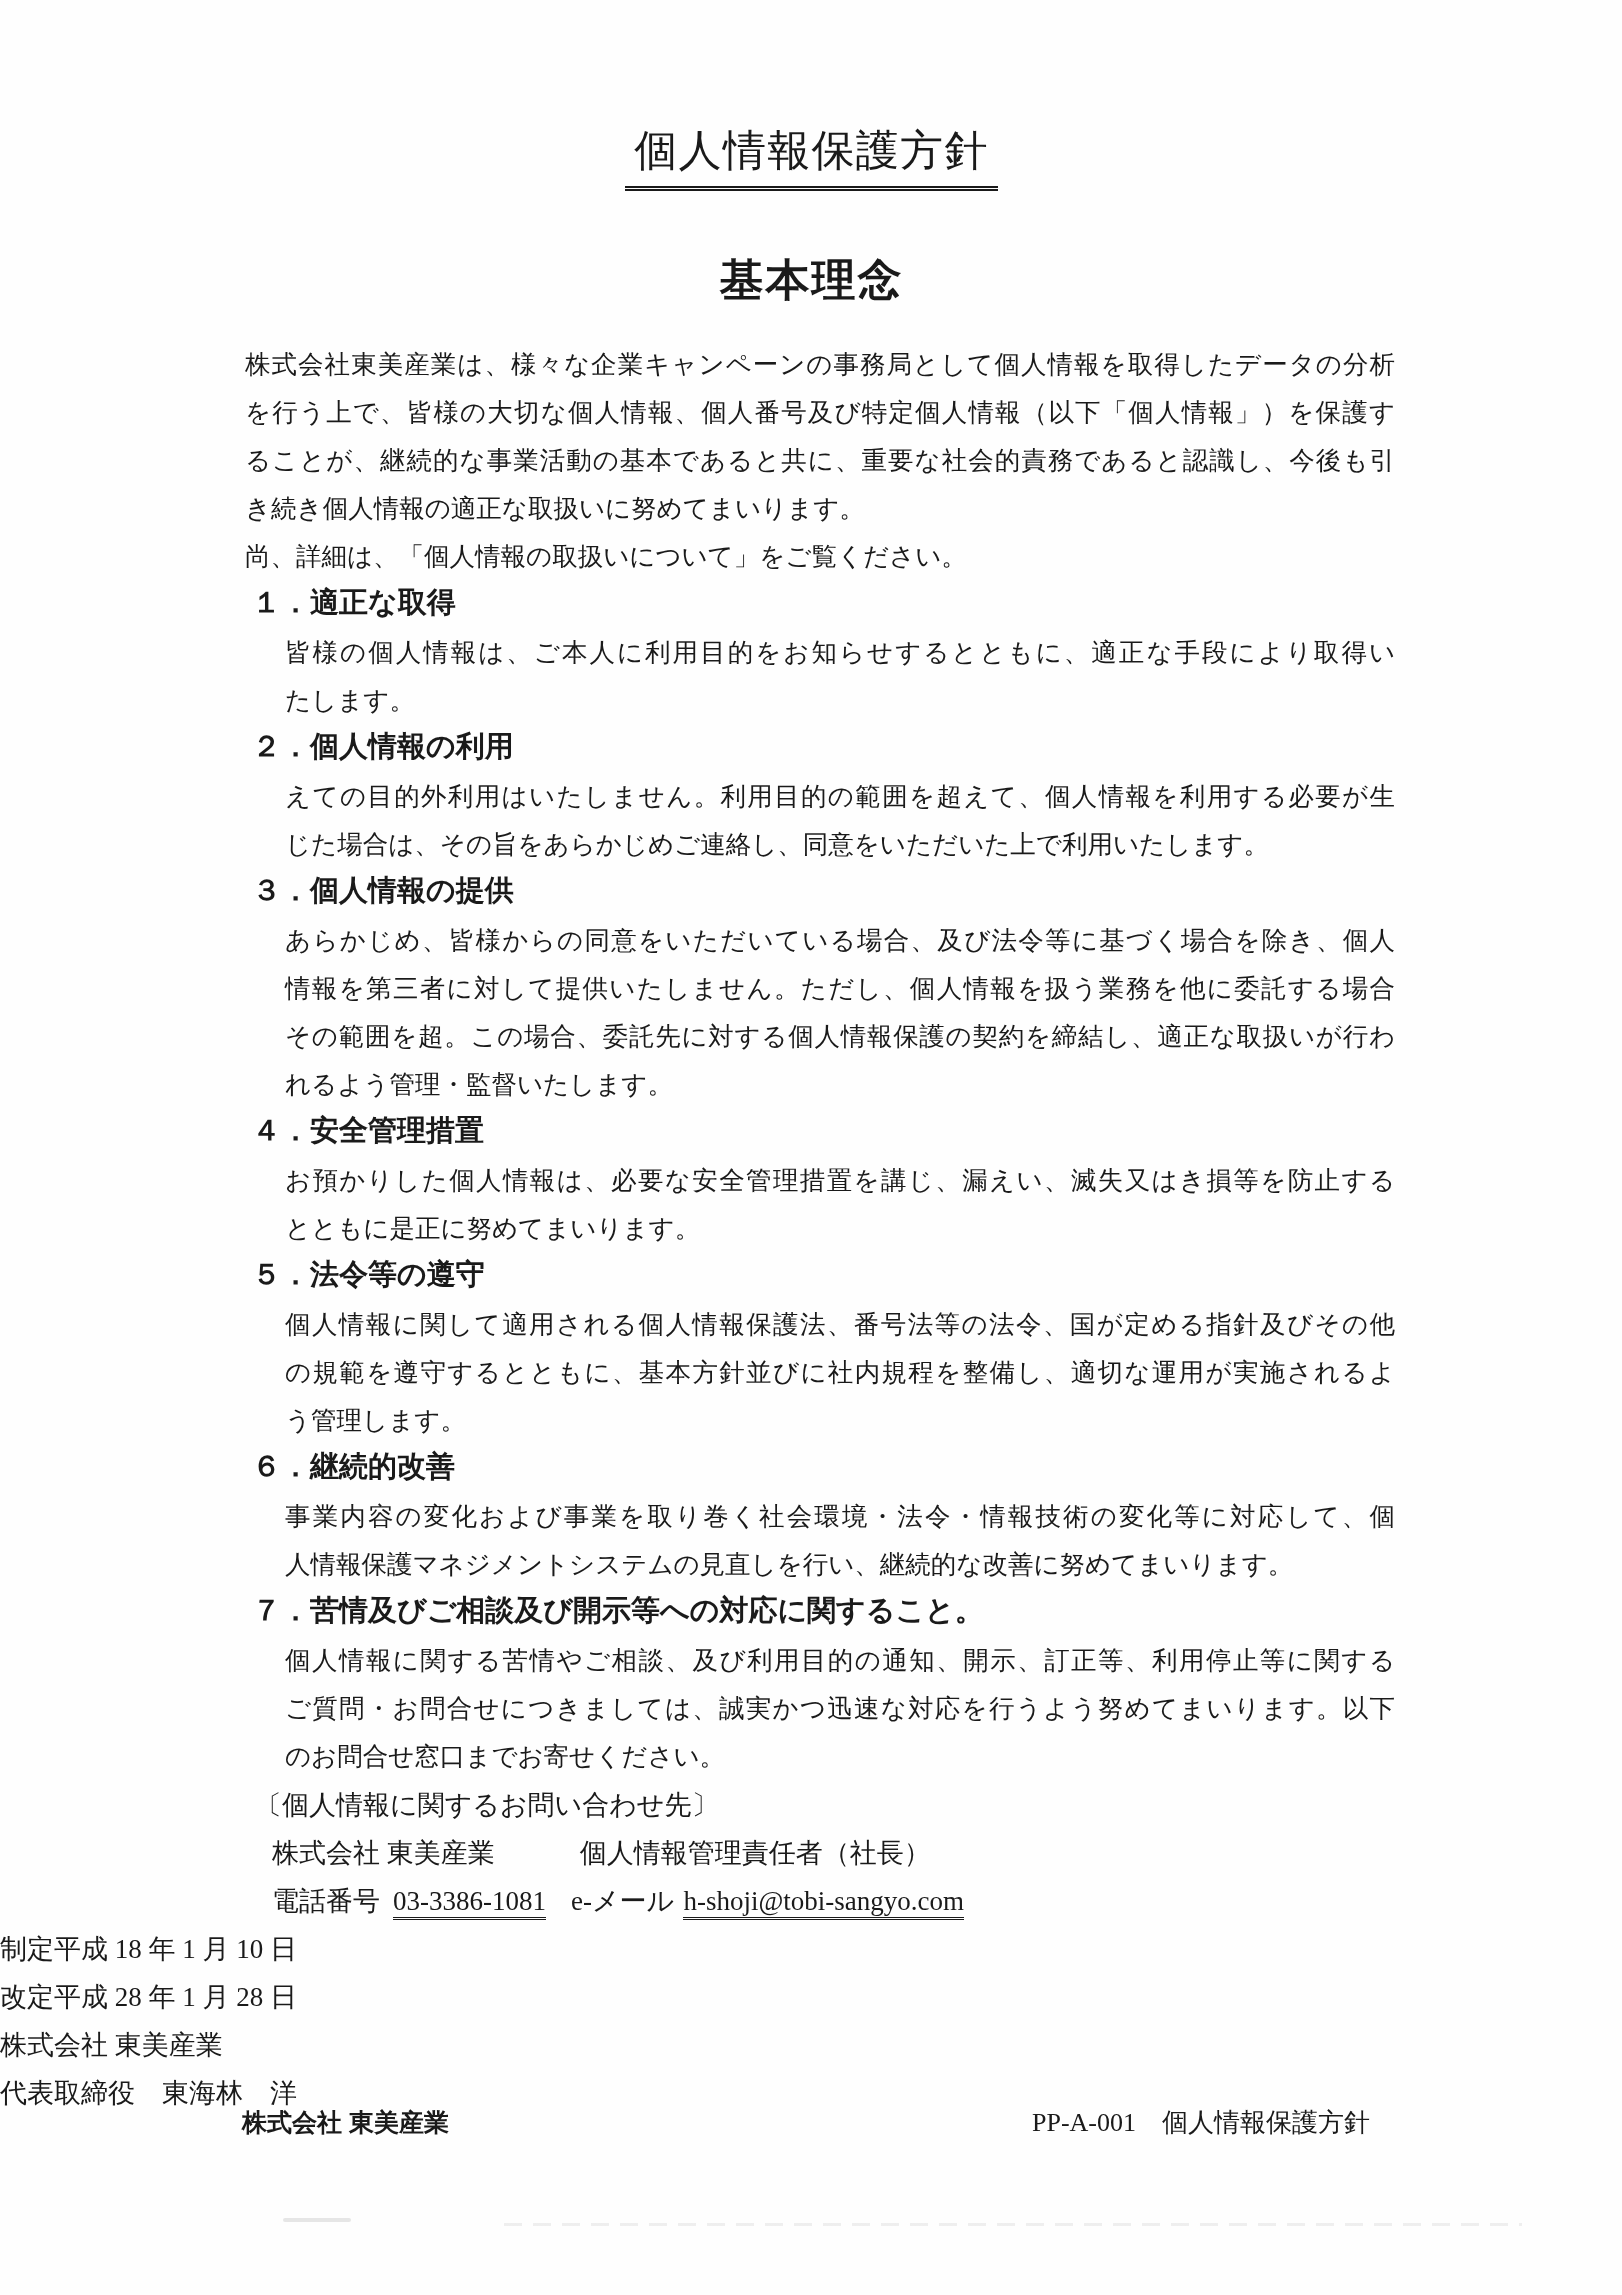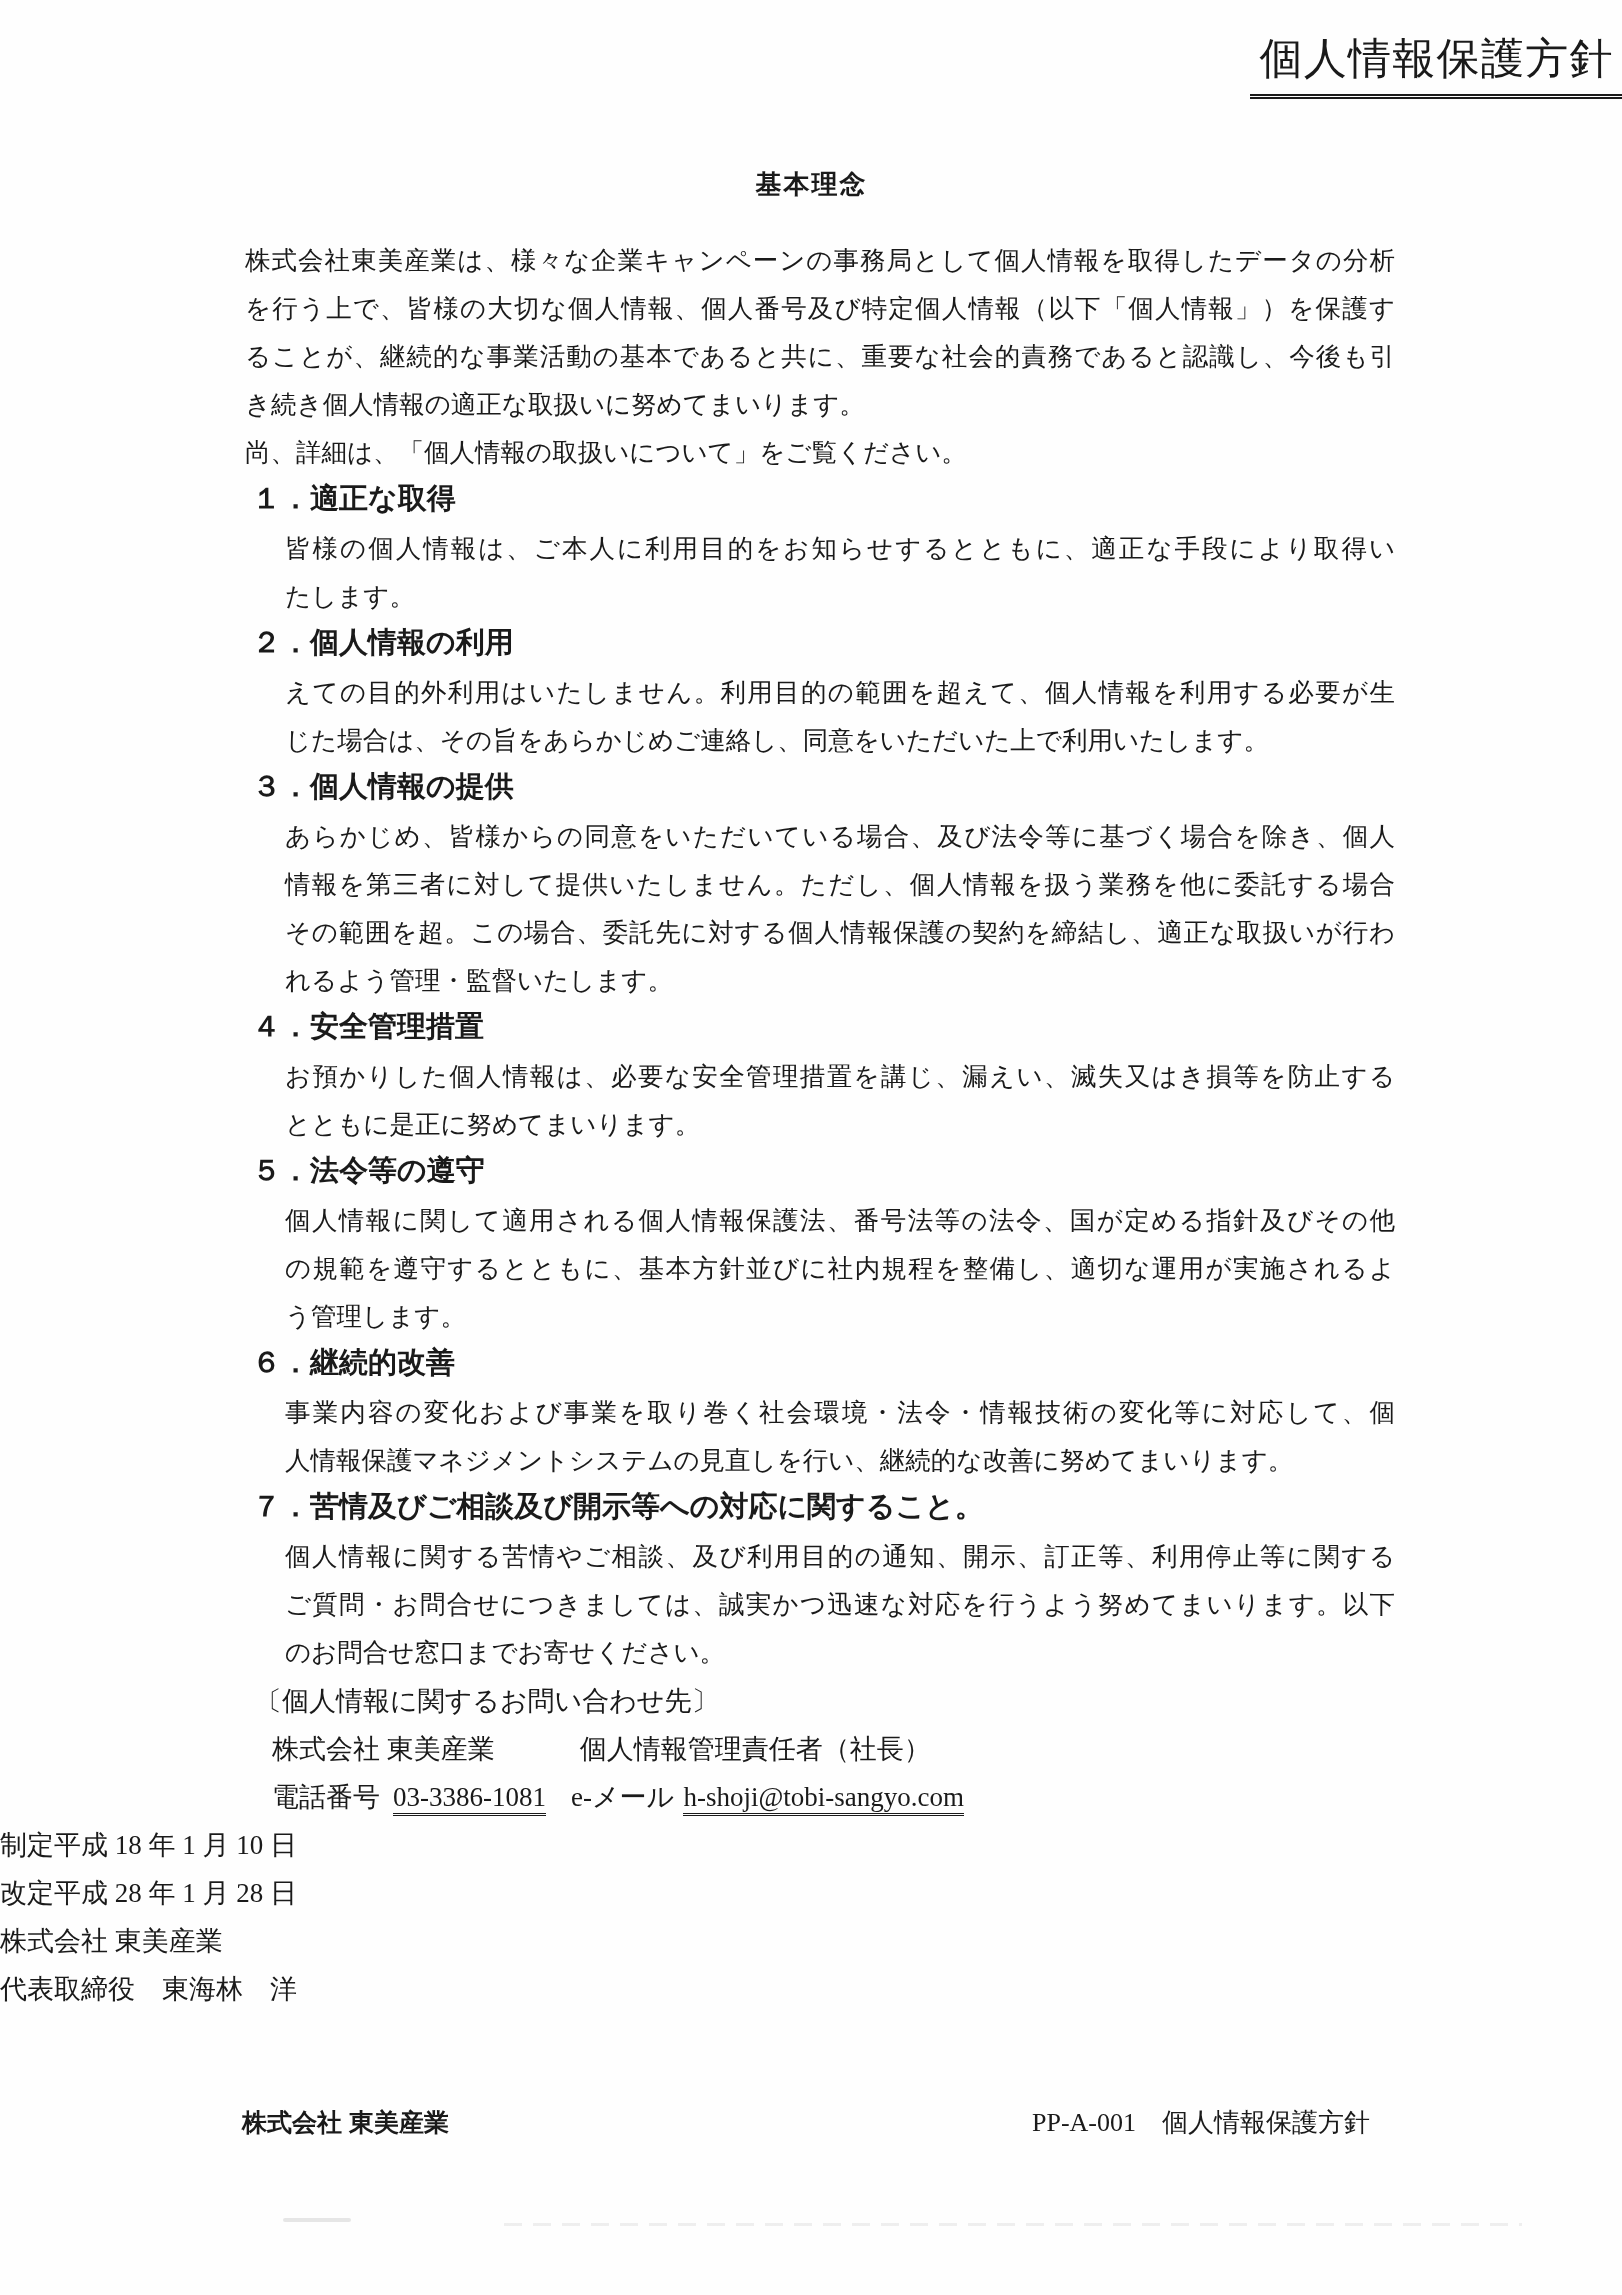--- a/index.html
+++ b/index.html
@@ -7,31 +7,31 @@
     position: relative;
     width: 1623px;
     height: 2295px;
     margin: 0 auto;
     background: #fefefe;
     color: #1a1a1a;
     font-family: "Liberation Serif", serif;
     overflow: hidden;
   }
   
-  .doc-title-wrap { text-align: right; line-height: 59px; }
+  .doc-title-wrap { padding-top: 92px; text-align: center; line-height: 59px; }
   .doc-title {
     display: inline-block;
     font-size: 43px;
     font-weight: 500;
     letter-spacing: 1.3px;
     border-bottom: 5.2px double #1a1a1a;
     padding: 0 9.2px 6.5px 9.2px;
   }
   .doc-subtitle-wrap { margin-top: 33px; text-align: center; line-height: 48px; }
-  .doc-subtitle { font-size: 26px; letter-spacing: 2px; }
+  .doc-subtitle { font-size: 44px; letter-spacing: 2px; }
 
   
   .flow { line-height: 48px; font-size: 25.5px; }
   .body-line { min-height: 48px; }
   .paragraph .body-line { text-align: justify; text-align-last: justify; }
   .paragraph .body-line:last-child { text-align: justify; text-align-last: auto; }
 
   
   .intro { margin: 28px 228px 0 245px; }
   .note-line { margin: 0 228px 0 245px; }

